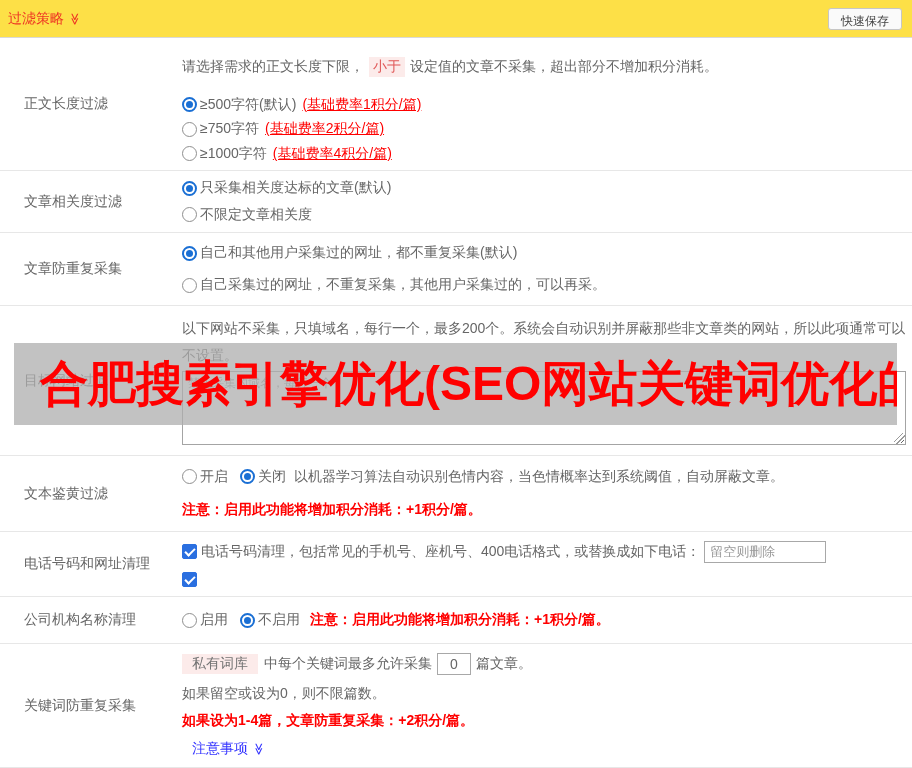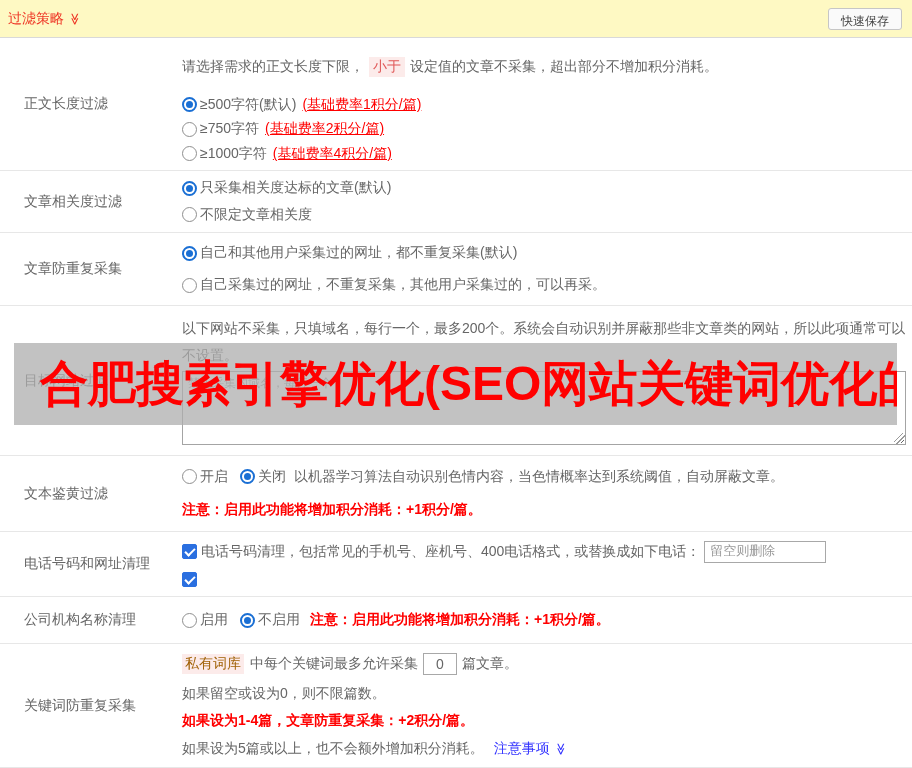--- a/index.html
+++ b/index.html
@@ -4,21 +4,21 @@
 <style>
   * { margin:0; padding:0; box-sizing:border-box; }
   html,body { background:#fff; }
   .page {
     position:relative; width:912px; height:768px; overflow:hidden;
     font-family:"Liberation Sans","DejaVu Sans",sans-serif;
     font-size:14px; color:#666; background:#fff;
   }
   
   .topbar {
-    height:38px; background:#fef9c3; border-bottom:1px solid #d9d9d9;
+    height:38px; background:#fde047; border-bottom:1px solid #d9d9d9;
     display:flex; align-items:center; justify-content:space-between;
     padding:0 10px 0 8px;
   }
   .topbar-title { color:#ee3424; font-size:14px; cursor:pointer; display:flex; align-items:center; }
   .chev { display:inline-block; transform:rotate(90deg); font-size:12px; margin-left:5px; }
   .save-btn {
     background:#fafafa; border:1px solid #c6c6c6; border-radius:3px;
     font-size:12px; color:#444; padding:5px 12px; height:22px; line-height:14px;
     font-family:inherit; cursor:pointer;
   }
@@ -42,28 +42,28 @@
   }
   .cbx {
     display:inline-block; width:15px; height:15px; background:#2a6fe0; border:1px solid #2a6fe0;
     border-radius:2px; margin-right:4px; position:relative; flex:0 0 auto; cursor:pointer;
   }
   .cbx::after {
     content:""; position:absolute; left:2px; top:3px; width:8px; height:4px;
     border-left:2px solid #fff; border-bottom:2px solid #fff; transform:rotate(-45deg);
   }
   .hl { background:#fcebea; color:#e05858; padding:1px 4px; margin:12px 5px; }
-  .hl2 { background:#fcebea; color:#a16207; padding:1px 3px; margin-right:6px; }
+  .hl2 { background:#fcebea; color:#737373; padding:1px 10px; margin-right:6px; }
   .fee { color:#ff0000; text-decoration:underline; margin-left:6px; }
   .rednote { color:#ff0000; font-weight:bold; }
   .rednote-inline { color:#ff0000; font-weight:bold; margin-left:10px; }
   .desc-wrap { white-space:normal; width:724px; line-height:27px; }
   .phone-input {
     width:122px; height:22px; border:1px solid #a8a8a8; padding:0 5px; margin-left:4px;
-    font-family:Liberation Mono, monospace; font-size:13px; color:#ef4444; background:#fff;
+    font-family:Liberation Sans, sans-serif; font-size:13px; color:#ef4444; background:#fff;
   }
   .phone-input::placeholder { color:#999; }
   .count-input {
     width:34px; height:22px; border:1px solid #a8a8a8; text-align:center; margin:0 5px;
     font-family:inherit; font-size:14px; color:#666; background:#fff;
   }
   .ta-wrap { position:relative; width:724px; margin-top:2px; }
   .ta {
     width:724px; height:74px; border:1px solid #a4a4a4; resize:both;
     font-family:inherit; font-size:12px; color:#555; padding:3px 5px; background:#fff; display:block;
@@ -210,21 +210,20 @@
     <div class="row-content">
       <div class="line">
         <span class="hl2">私有词库</span>
         <span>中每个关键词最多允许采集</span>
         <input class="count-input" type="text" value="0" style="">
         <span>篇文章。</span>
       </div>
       <div class="line">如果留空或设为0，则不限篇数。</div>
       <div class="line rednote">如果设为1-4篇，文章防重复采集：+2积分/篇。</div>
       <div class="line">
-        <span>如果设为5篇或以上，也不会额外增加积分消耗。</span>
         <span class="blue-link">
           <span>注意事项</span>
           <span class="chev">≫</span>
         </span>
       </div>
     </div>
   </div>
 
   <div class="banner">
     <span>合肥搜索引擎优化(SEO网站关键词优化的步</span>

